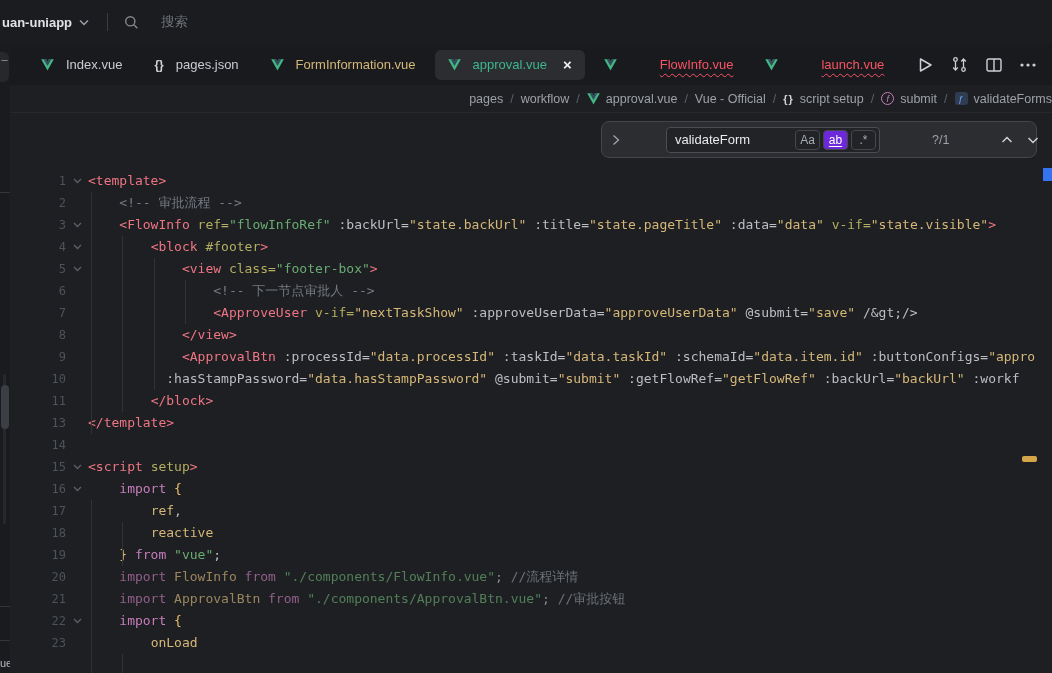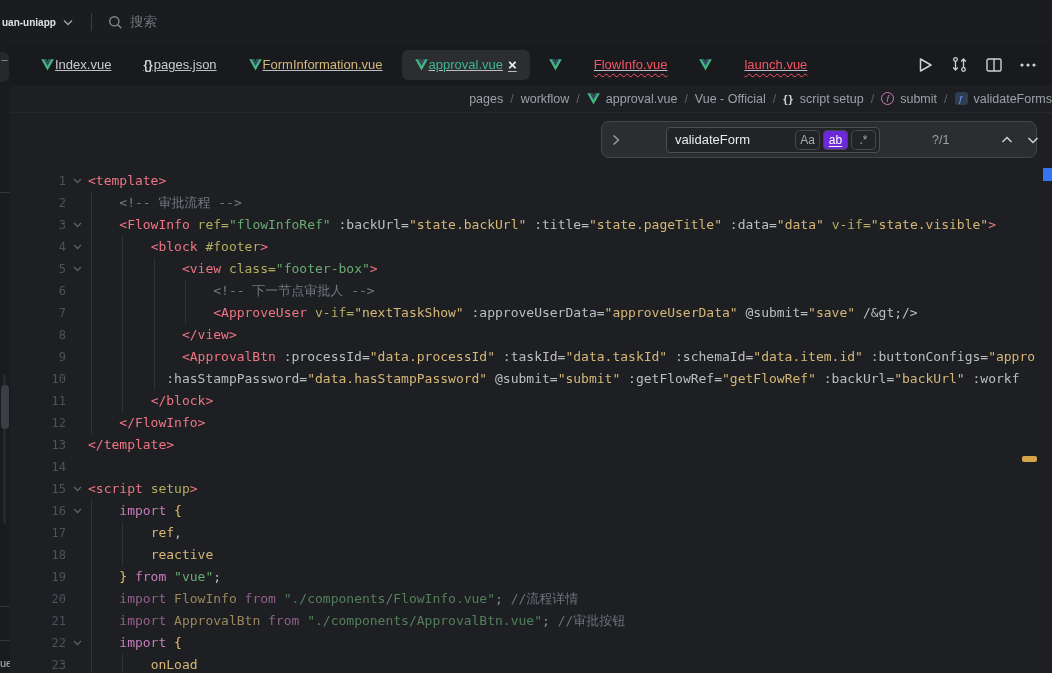--- a/index.html
+++ b/index.html
@@ -2,37 +2,37 @@
 <html><head>
 <meta charset="utf-8">
 <style>
   * { margin:0; padding:0; box-sizing:border-box; }
   html,body { width:1052px; height:673px; overflow:hidden; }
   body { background:#1e1f22; font-family:"Liberation Sans",sans-serif; color:#bcbec4; position:relative; }
 
   
   .topbar { position:absolute; top:0; left:0; width:1052px; height:44px; background:#1b1c1f; display:flex; align-items:center; }
   .project { display:flex; align-items:center; gap:7px; margin-left:2px; cursor:pointer; }
-  .project-name { font-size:10px; font-weight:700; color:#dfe1e5; }
+  .project-name { font-size:13px; font-weight:700; color:#dfe1e5; }
   .tb-divider { width:1px; height:18px; background:#3a3c40; margin:0 16px 0 18px; }
-  .tb-search { display:flex; align-items:center; gap:7px; color:#6f737a; font-size:13.5px; cursor:pointer; }
+  .tb-search { display:flex; align-items:center; gap:22px; color:#6f737a; font-size:13.5px; cursor:pointer; }
   .icon svg { display:block; }
 
   
   .left-strip { position:absolute; top:44px; left:0; width:10px; bottom:0; background:#1a1b1e; }
   .strip-stub { position:absolute; top:8px; left:0; width:9px; height:30px; background:#26282c; border-radius:0 6px 6px 0; color:#9da0a8; font-size:11px; text-align:center; line-height:14px; }
   .strip-sep { position:absolute; left:0; width:10px; height:1px; background:#33363a; }
   .strip-pill { position:absolute; left:1px; width:8px; top:341px; height:44px; background:#3b3e45; border-radius:4px; }
   .strip-rail { position:absolute; left:3px; width:3px; top:330px; height:150px; background:#26282c; border-radius:2px; }
   .strip-label { position:absolute; left:0px; bottom:4px; color:#b4b8bf; font-size:11px; white-space:nowrap; }
 
   
   .tabbar { position:absolute; top:44px; left:10px; right:0; height:41px; background:#191a1e; display:flex; align-items:center; }
   .tabs { display:flex; align-items:center; gap:6px; padding-left:18px; flex:1; min-width:0; }
-  .tab { display:flex; align-items:center; gap:1px; height:30px; padding:0 13px; border-radius:6px; font-size:13px; cursor:pointer; white-space:nowrap;text-decoration:underline; }
+  .tab { display:flex; align-items:center; gap:12px; height:30px; padding:0 13px; border-radius:6px; font-size:13px; cursor:pointer; white-space:nowrap; }
   .tab.active { background:#2b2d31; }
   .tab .close { color:#eef0f2; font-size:15px; line-height:1; margin-left:4px; font-weight:700; }
   .tab-label.err { text-decoration:underline wavy #f75464 1px; text-underline-offset:4px;margin-left:31px; }
   .tab-actions { display:flex; align-items:center; gap:18px; margin:0 16px 0 8px; color:#ced0d6; }
   .tab-actions .icon { cursor:pointer; }
 
   
   .breadcrumb { position:absolute; top:85px; left:10px; right:0; height:28px; background:#1e1f22; display:flex; align-items:center; padding-left:78px; font-size:12.5px; color:#9da0a8; border-bottom:1px solid #26282b;justify-content:flex-end; }
   .bc-item { display:flex; align-items:center; gap:6px; cursor:pointer; white-space:nowrap; }
   .bc-sep { color:#5c6066; margin:0 7px; }
@@ -257,21 +257,20 @@
           </svg></span><div class="code"><span class="tk-plain">        </span><span class="tk-tag">&lt;block</span><span class="tk-plain"> </span><span class="tk-attr">#footer</span><span class="tk-tag">&gt;</span></div></div>
       <div class="row"><span class="num">5</span><span class="fold"><svg width="9" height="6" viewBox="0 0 9 6">
             <polyline points="1,1 4.5,4.5 8,1" fill="none" stroke="#5c5f66" stroke-width="1.3"></polyline>
           </svg></span><div class="code"><span class="tk-plain">            </span><span class="tk-tag">&lt;view</span><span class="tk-plain"> </span><span class="tk-attr">class=</span><span class="tk-str">"footer-box"</span><span class="tk-tag">&gt;</span></div></div>
       <div class="row"><span class="num">6</span><span class="fold"></span><div class="code"><span class="tk-plain">                </span><span class="tk-cmt">&lt;!-- 下一节点审批人 --&gt;</span></div></div>
       <div class="row"><span class="num">7</span><span class="fold"></span><div class="code"><span class="tk-plain">                </span><span class="tk-tag">&lt;ApproveUser</span><span class="tk-plain"> </span><span class="tk-attr">v-if=</span><span class="tk-expr">"nextTaskShow"</span><span class="tk-plain"> </span><span class="tk-dattr">:approveUserData=</span><span class="tk-expr">"approveUserData"</span><span class="tk-plain"> </span><span class="tk-dattr">@submit=</span><span class="tk-expr">"save"</span><span class="tk-plain"> /&amp;gt;</span><span class="tk-plain">/&gt;</span></div></div>
       <div class="row"><span class="num">8</span><span class="fold"></span><div class="code"><span class="tk-plain">            </span><span class="tk-tag">&lt;/view&gt;</span></div></div>
       <div class="row"><span class="num">9</span><span class="fold"></span><div class="code"><span class="tk-plain">            </span><span class="tk-tag">&lt;ApprovalBtn</span><span class="tk-plain"> </span><span class="tk-dattr">:processId=</span><span class="tk-expr">"data.processId"</span><span class="tk-plain"> </span><span class="tk-dattr">:taskId=</span><span class="tk-expr">"data.taskId"</span><span class="tk-plain"> </span><span class="tk-dattr">:schemaId=</span><span class="tk-expr">"data.item.id"</span><span class="tk-plain"> </span><span class="tk-dattr">:buttonConfigs=</span><span class="tk-expr">"appro</span></div></div>
       <div class="row"><span class="num">10</span><span class="fold"></span><div class="code"><span class="tk-plain">          </span><span class="tk-dattr">:hasStampPassword=</span><span class="tk-expr">"data.hasStampPassword"</span><span class="tk-plain"> </span><span class="tk-dattr">@submit=</span><span class="tk-expr">"submit"</span><span class="tk-plain"> </span><span class="tk-dattr">:getFlowRef=</span><span class="tk-expr">"getFlowRef"</span><span class="tk-plain"> </span><span class="tk-dattr">:backUrl=</span><span class="tk-expr">"backUrl"</span><span class="tk-plain"> </span><span class="tk-dattr">:workf</span></div></div>
       <div class="row"><span class="num">11</span><span class="fold"></span><div class="code"><span class="tk-plain">        </span><span class="tk-tag">&lt;/block&gt;</span></div></div>
-      <div class="row"><span class="num">12</span><span class="fold"></span><div class="code"><span class="tk-plain">    </span><span class="tk-tag">&lt;/FlowInfo&gt;</span></div></div>
       <div class="row"><span class="num">13</span><span class="fold"></span><div class="code"><span class="tk-tag">&lt;/template&gt;</span></div></div>
       <div class="row"><span class="num">14</span><span class="fold"></span><div class="code"></div></div>
       <div class="row"><span class="num">15</span><span class="fold"><svg width="9" height="6" viewBox="0 0 9 6">
             <polyline points="1,1 4.5,4.5 8,1" fill="none" stroke="#5c5f66" stroke-width="1.3"></polyline>
           </svg></span><div class="code"><span class="tk-tag">&lt;script</span><span class="tk-plain"> </span><span class="tk-attr">setup</span><span class="tk-tag">&gt;</span></div></div>
       <div class="row"><span class="num">16</span><span class="fold"><svg width="9" height="6" viewBox="0 0 9 6">
             <polyline points="1,1 4.5,4.5 8,1" fill="none" stroke="#5c5f66" stroke-width="1.3"></polyline>
           </svg></span><div class="code"><span class="tk-plain">    </span><span class="tk-kw">import</span><span class="tk-plain"> </span><span class="tk-brace">{</span></div></div>
       <div class="row"><span class="num">17</span><span class="fold"></span><div class="code"><span class="tk-plain">        </span><span class="tk-id">ref</span><span class="tk-plain">,</span></div></div>
       <div class="row"><span class="num">18</span><span class="fold"></span><div class="code"><span class="tk-plain">        </span><span class="tk-id">reactive</span></div></div>

